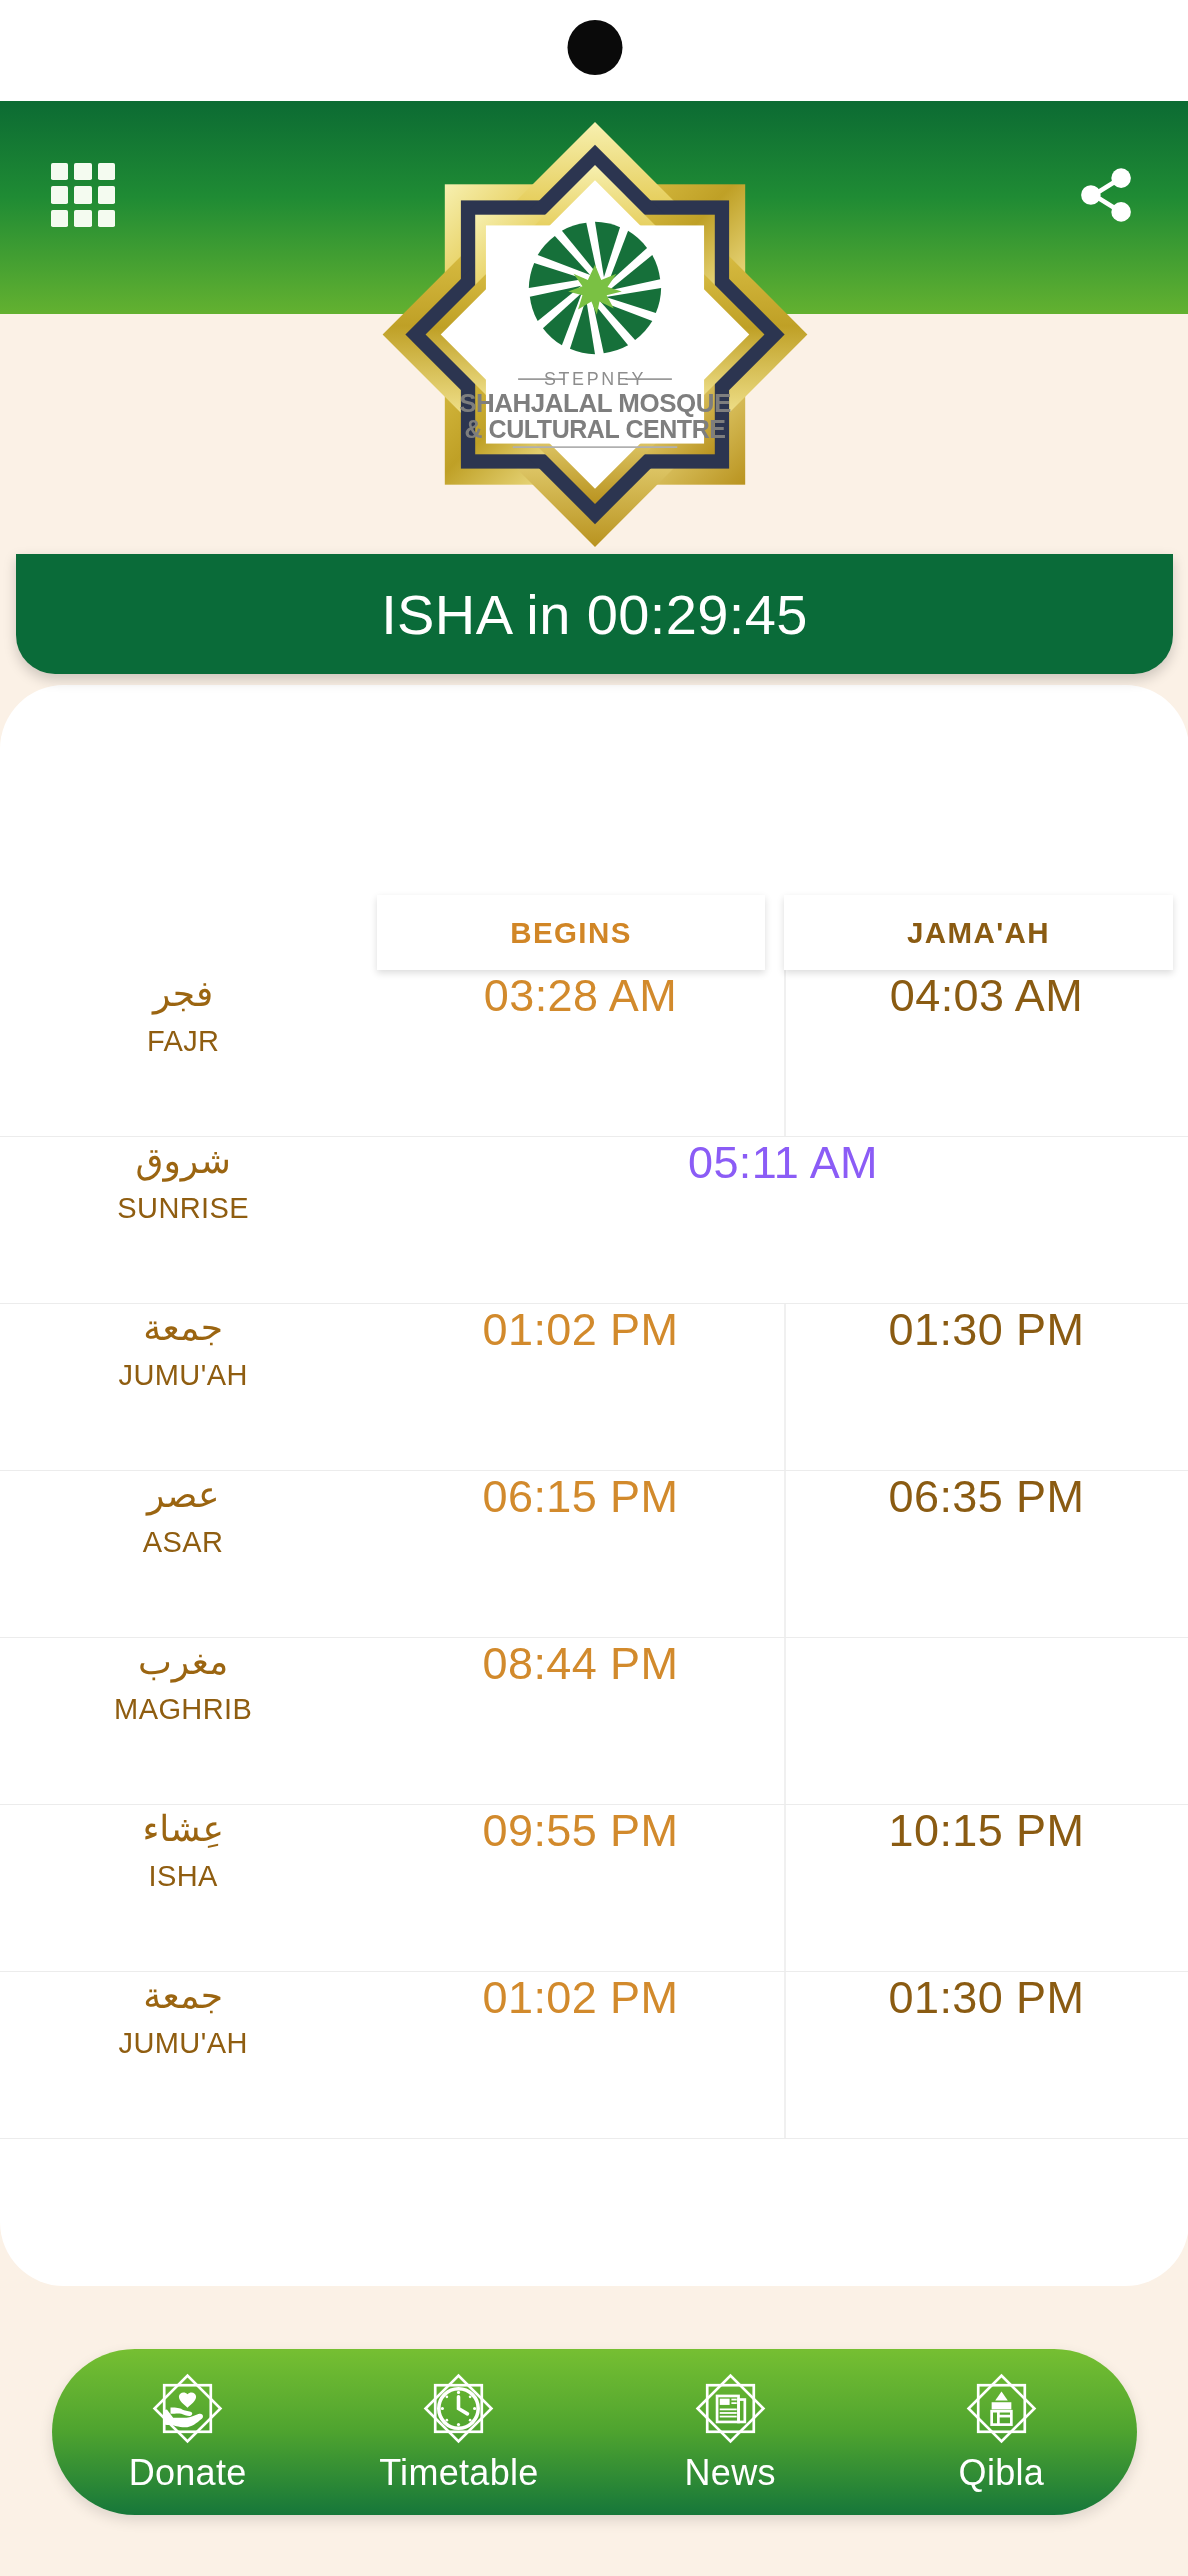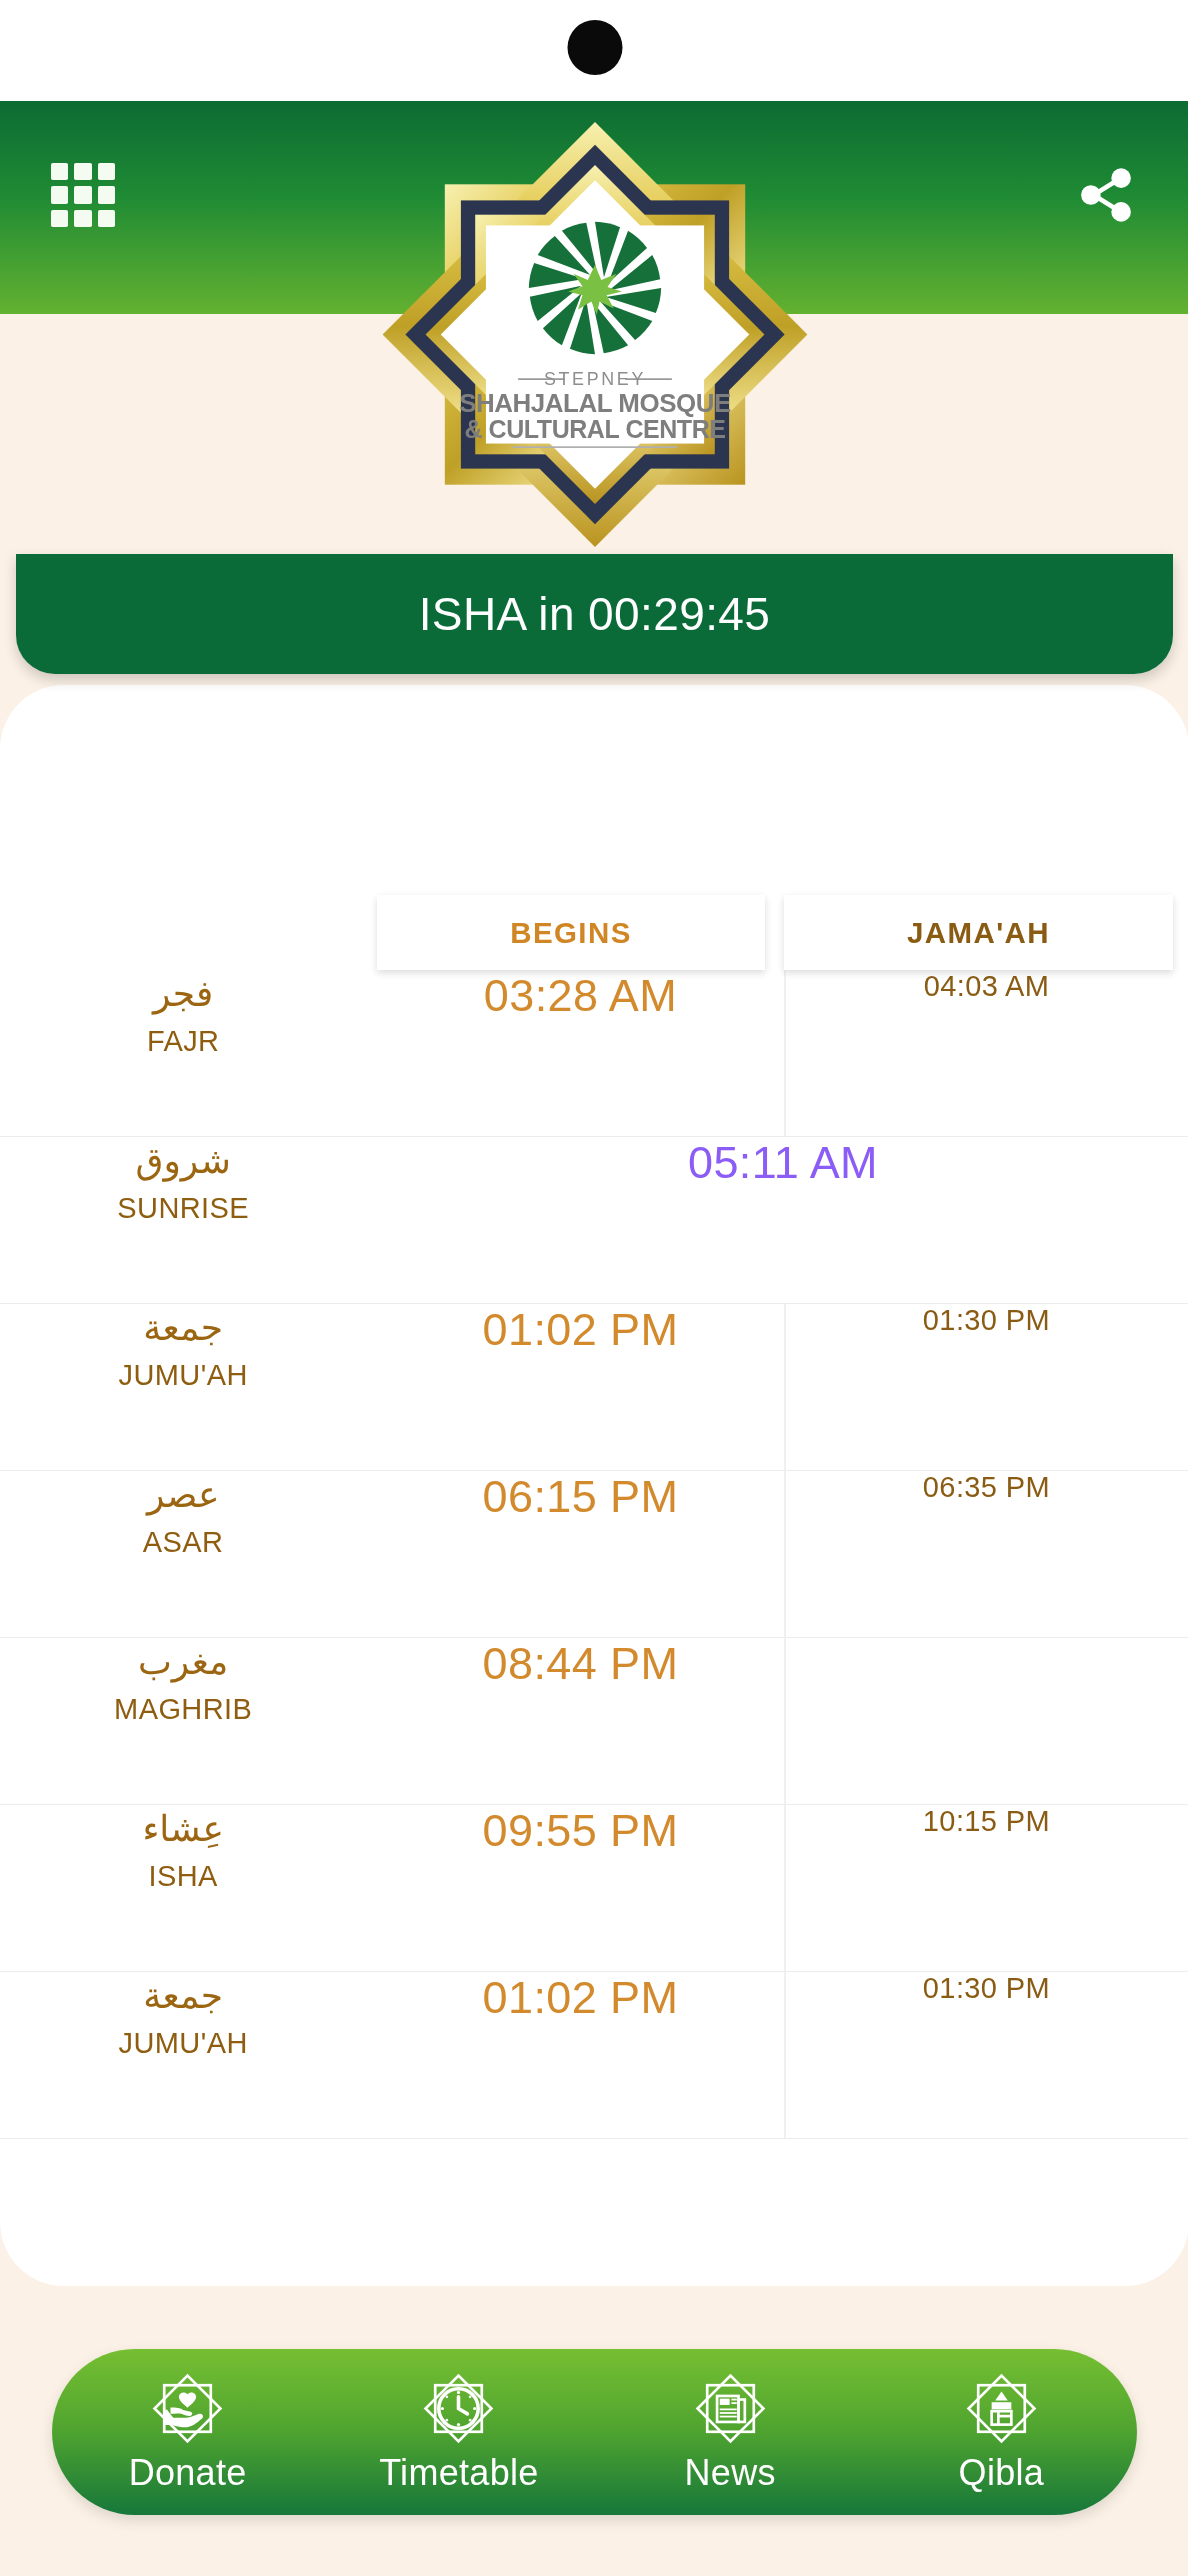--- a/index.html
+++ b/index.html
@@ -118,21 +118,21 @@
     border-bottom-left-radius: 39px;
     border-bottom-right-radius: 39px;
     box-shadow: 0 5.4px 12.5px rgba(0,0,0,0.18);
     display: flex;
     align-items: center;
     justify-content: center;
     z-index: 15;
   }
   .countdown span {
     color: #ffffff;
-    font-size: 46px;
+    font-size: 56px;
     font-weight: 400;
     letter-spacing: 0.4px;
   }
 
   
   .card {
     position: absolute;
     top: 685px; left: 0;
     width: 1189px;
     height: 1601px;
@@ -206,21 +206,21 @@
   .begins-cell {
     width: 407px;
     text-align: center;
     font-size: 45px;
     color: #d28a2c;
     letter-spacing: 0.4px;
   }
   .jamaah-cell {
     width: 405px;
     text-align: center;
-    font-size: 29px;
+    font-size: 45px;
     color: #8a5b12;
     letter-spacing: 0.4px;
   }
   .span-cell {
     width: 812px;
     text-align: center;
     font-size: 45px;
     color: #8b5cf6;
     letter-spacing: 0.4px;
   }

